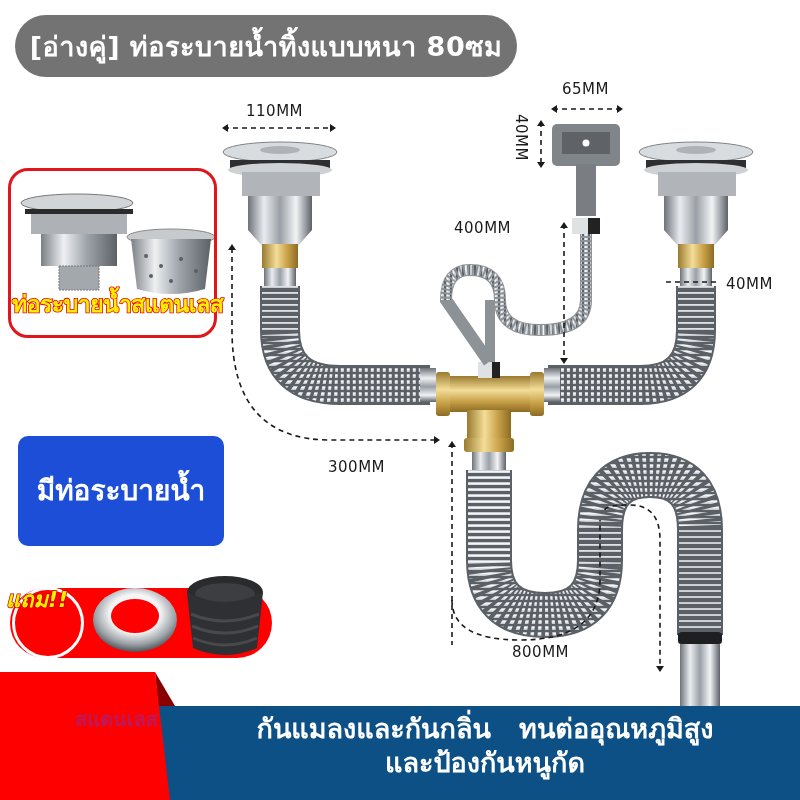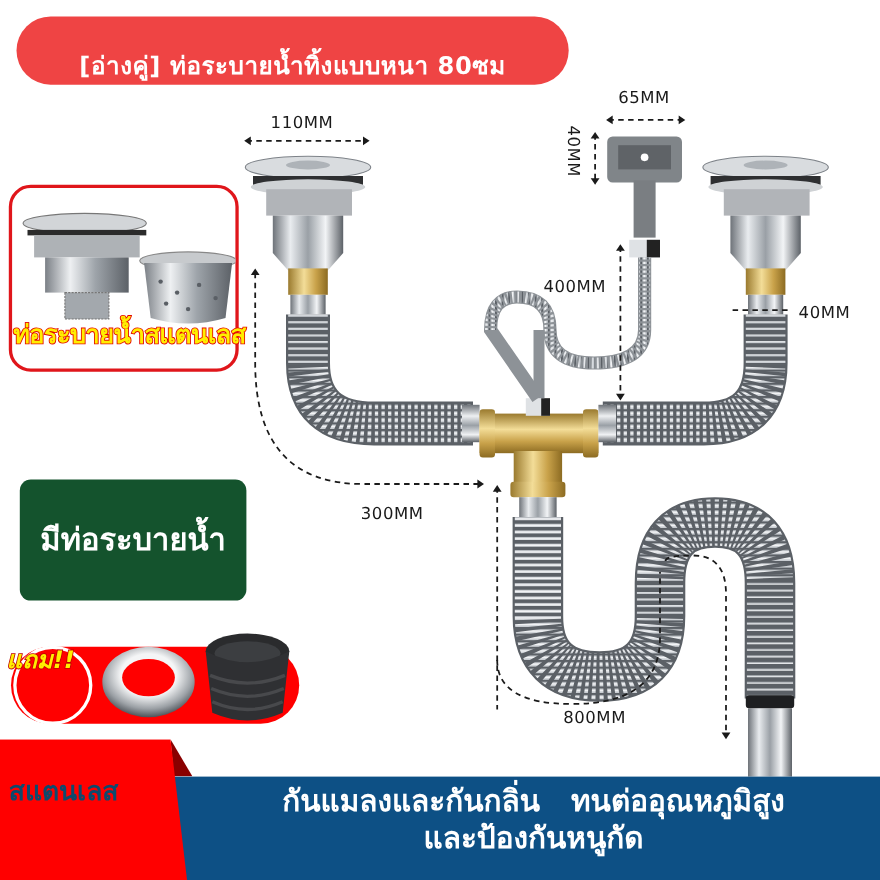--- a/index.html
+++ b/index.html
@@ -1,40 +1,40 @@
 <!DOCTYPE html>
 <html><head>
 <meta charset="utf-8">
 <style>
   html, body { margin:0; padding:0; }
   body { width:800px; height:800px; position:relative; overflow:hidden; background:#ffffff;
          font-family:"DejaVu Sans", sans-serif; }
   .abs { position:absolute; }
-  .title-pill { left:15px; top:15px; width:502px; height:62px; background:#ef4444; border-radius:31px;
-    color:#fff; font-weight:bold; font-size:22px; display:flex; align-items:flex-end; justify-content:center;
+  .title-pill { left:15px; top:15px; width:502px; height:62px; background:#737373; border-radius:31px;
+    color:#fff; font-weight:bold; font-size:27px; display:flex; align-items:center; justify-content:center;
     font-family:"DejaVu Sans", sans-serif; letter-spacing:0.5px; white-space:nowrap; }
   .dim { font-family:"DejaVu Sans", sans-serif; font-size:15px; color:#1a1a1a; letter-spacing:0.5px; white-space:nowrap; }
   .dim.v { transform:rotate(90deg); transform-origin:left top; }
   .inset { left:8px; top:168px; width:203px; height:164px; border:3px solid #e0161b; border-radius:20px; background:#fff; }
   .inset-label { left:12px; top:286px; width:200px; text-align:center; font-size:23px; font-weight:bold;
     color:#ffee00; -webkit-text-stroke:1.6px #e30000; paint-order:stroke fill; white-space:nowrap; letter-spacing:-0.5px; }
-  .overflow-box { left:18px; top:436px; width:206px; height:110px; background:#14532d; border-radius:10px;
+  .overflow-box { left:18px; top:436px; width:206px; height:110px; background:#1d4ed8; border-radius:10px;
     color:#fff; font-weight:bold; font-size:28px; line-height:34px; text-align:center; display:flex;
     flex-direction:column; justify-content:center; }
   .bonus-pill { left:10px; top:588px; width:262px; height:70px; background:#ff0000; border-radius:35px; }
   .bonus-circle { left:12px; top:587px; width:72px; height:72px; border-radius:50%; border:3px solid #fff; box-sizing:border-box; }
   .bonus-label { left:6px; top:582px; font-size:22px; font-weight:bold; color:#ffee00;
     -webkit-text-stroke:1.5px #c00000; paint-order:stroke fill; white-space:nowrap;font-style:italic; }
   .bottom-blue { left:150px; top:706px; width:650px; height:94px; background:#0d5085; }
   .bottom-red { left:0; top:672px; width:172px; height:128px; background:#ff0000;
     clip-path:polygon(0 0, 155px 0, 170px 128px, 0 128px); }
   .bottom-fold { left:150px; top:672px; width:30px; height:34px; background:#8a0000;
     clip-path:polygon(5px 0, 25px 34px, 8px 34px); }
-  .bottom-red-text { left:8px; top:702px; width:150px; text-align:left; color:#0c4a6e; font-weight:bold;
-    font-size:24px; line-height:34px; }
+  .bottom-red-text { left:8px; top:702px; width:150px; text-align:right; color:#be185d; font-weight:bold;
+    font-size:20px; line-height:34px; }
   .bottom-blue-text { left:180px; top:712px; width:610px; text-align:center; color:#fff; font-weight:bold;
     font-size:27px; line-height:34px; }
 </style>
 </head>
 <body>
 
 <div class="abs title-pill">
   <span>[อ่างคู่] ท่อระบายน้ำทิ้งแบบหนา 80ซม</span>
 </div>
 
@@ -161,21 +161,21 @@
     <polygon points="232,244 228,250 236,250"></polygon>
     <polygon points="440,440 434,436 434,444"></polygon>
     <polygon points="452,441 448,447 456,447"></polygon>
     <polygon points="660,672 656,666 664,666"></polygon>
   </g>
 </svg>
 
 <div class="abs dim" style="left:246px;top:102px;">110MM</div>
 <div class="abs dim" style="left:562px;top:80px;">65MM</div>
 <div class="abs dim v" style="left:530px;top:114px;">40MM</div>
-<div class="abs dim" style="left:494px;top:219px;margin-top:32px;">400MM</div>
+<div class="abs dim" style="left:454px;top:219px;">400MM</div>
 <div class="abs dim" style="left:726px;top:275px;">40MM</div>
 <div class="abs dim" style="left:328px;top:458px;">300MM</div>
 <div class="abs dim" style="left:512px;top:643px;">800MM</div>
 
 <div class="abs inset">
   <svg width="203" height="164">
     <defs>
       <linearGradient id="cIn" x1="0" x2="1">
           <stop offset="0" stop-color="#7b8086"></stop>
           <stop offset="0.3" stop-color="#eef0f2"></stop>

